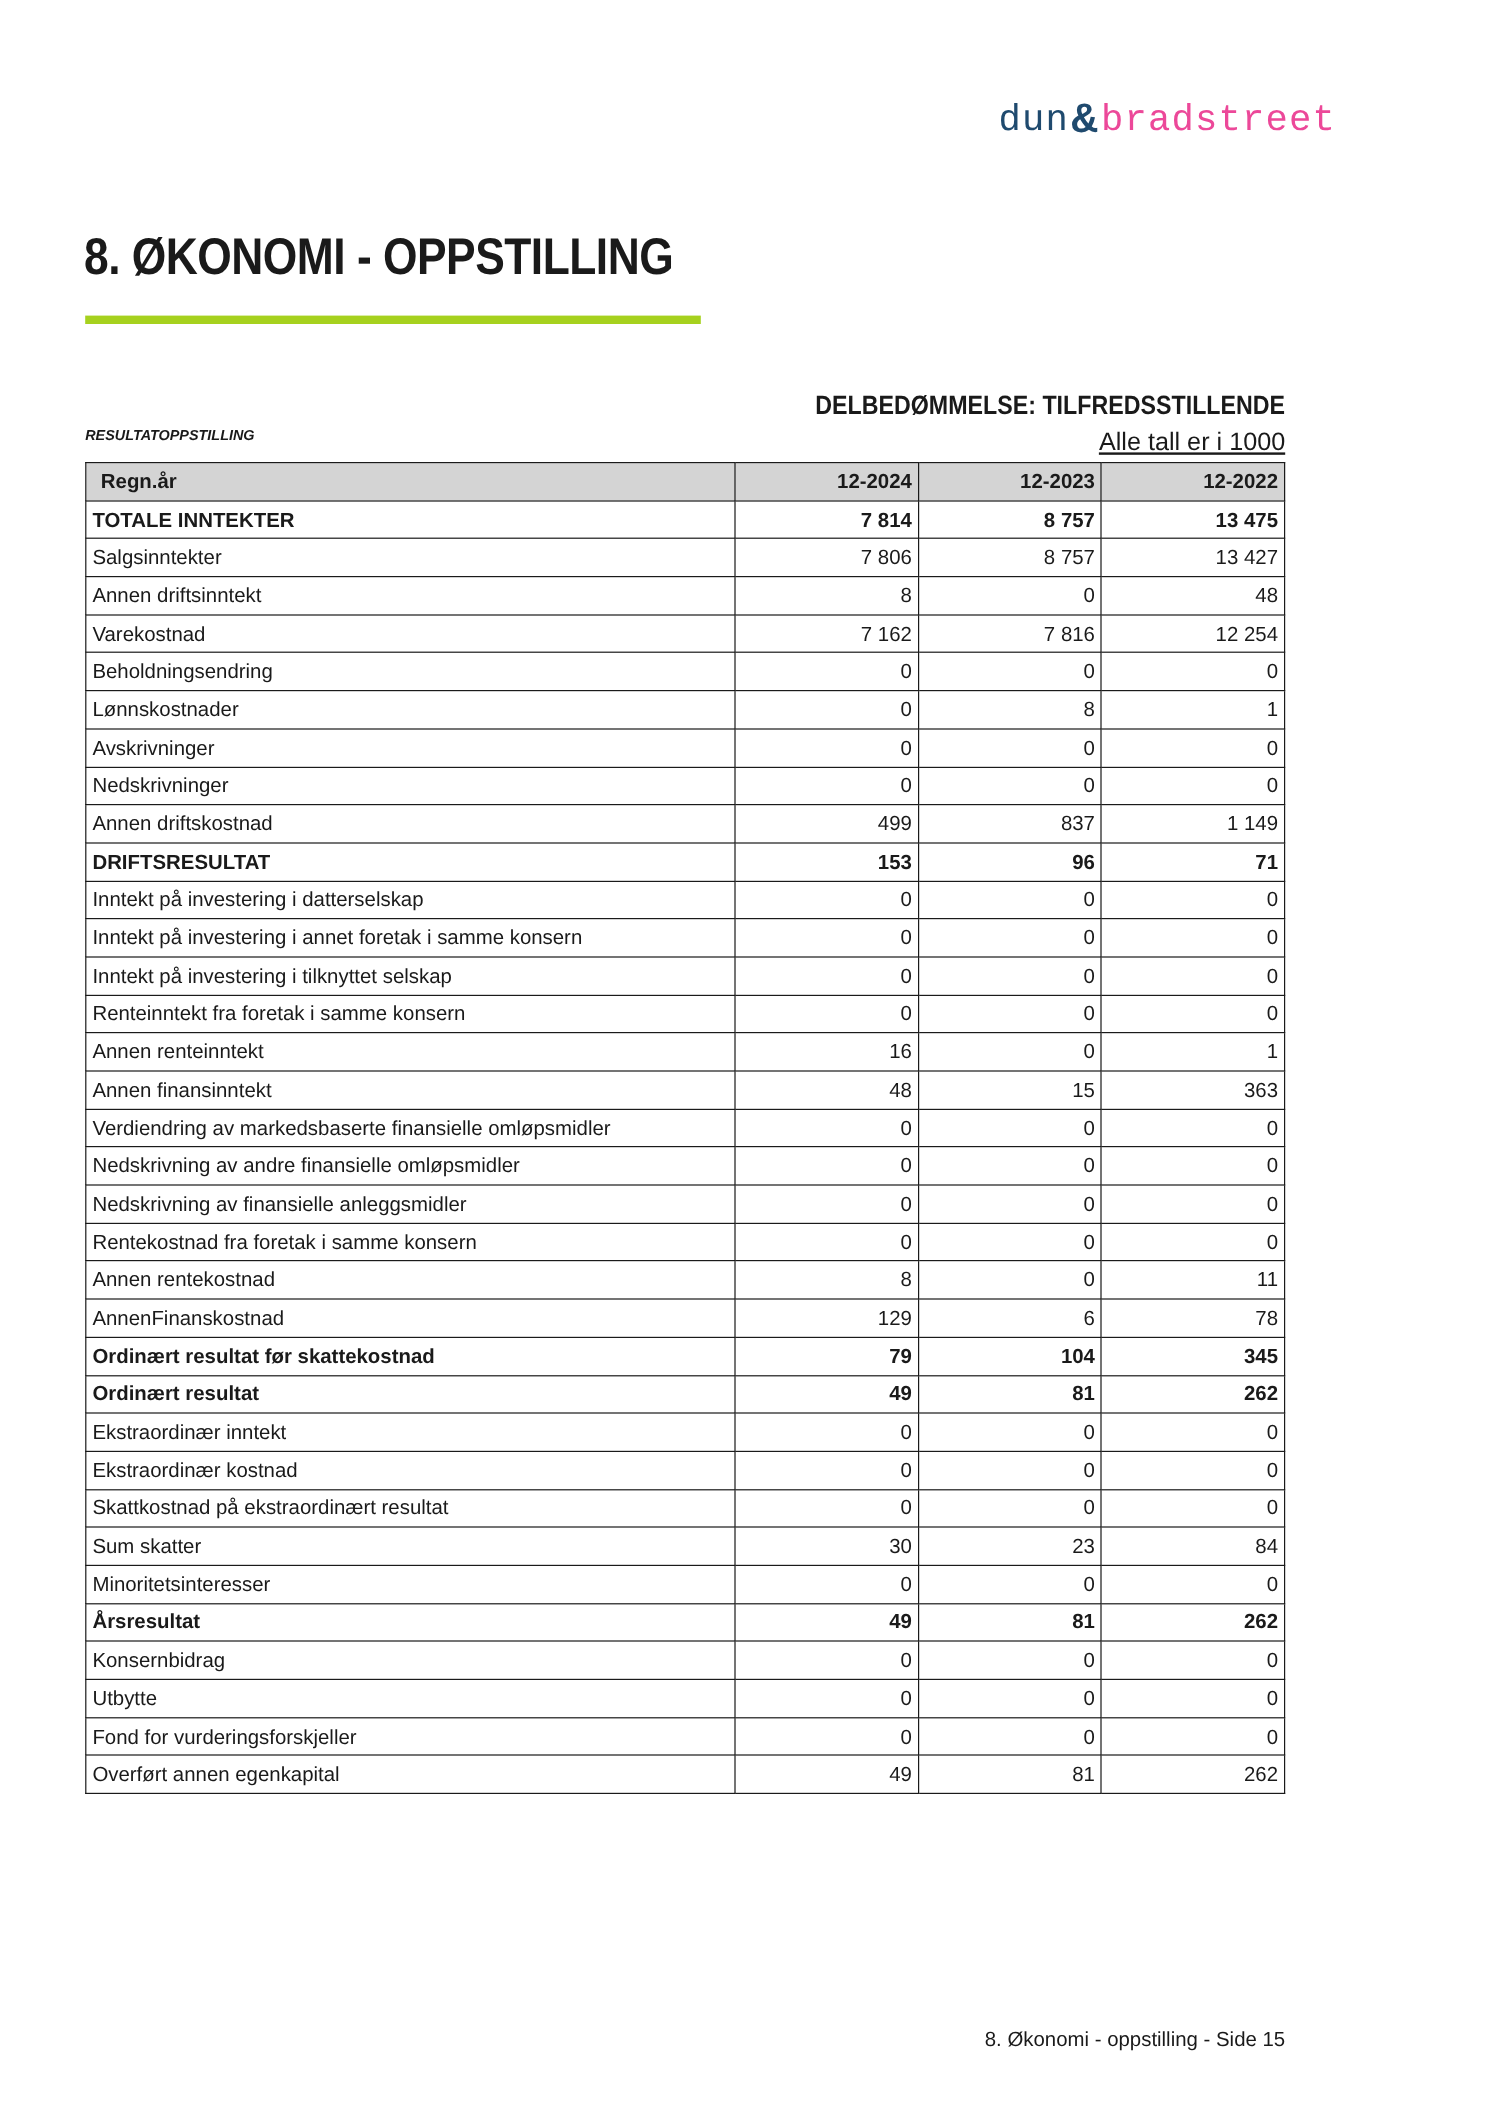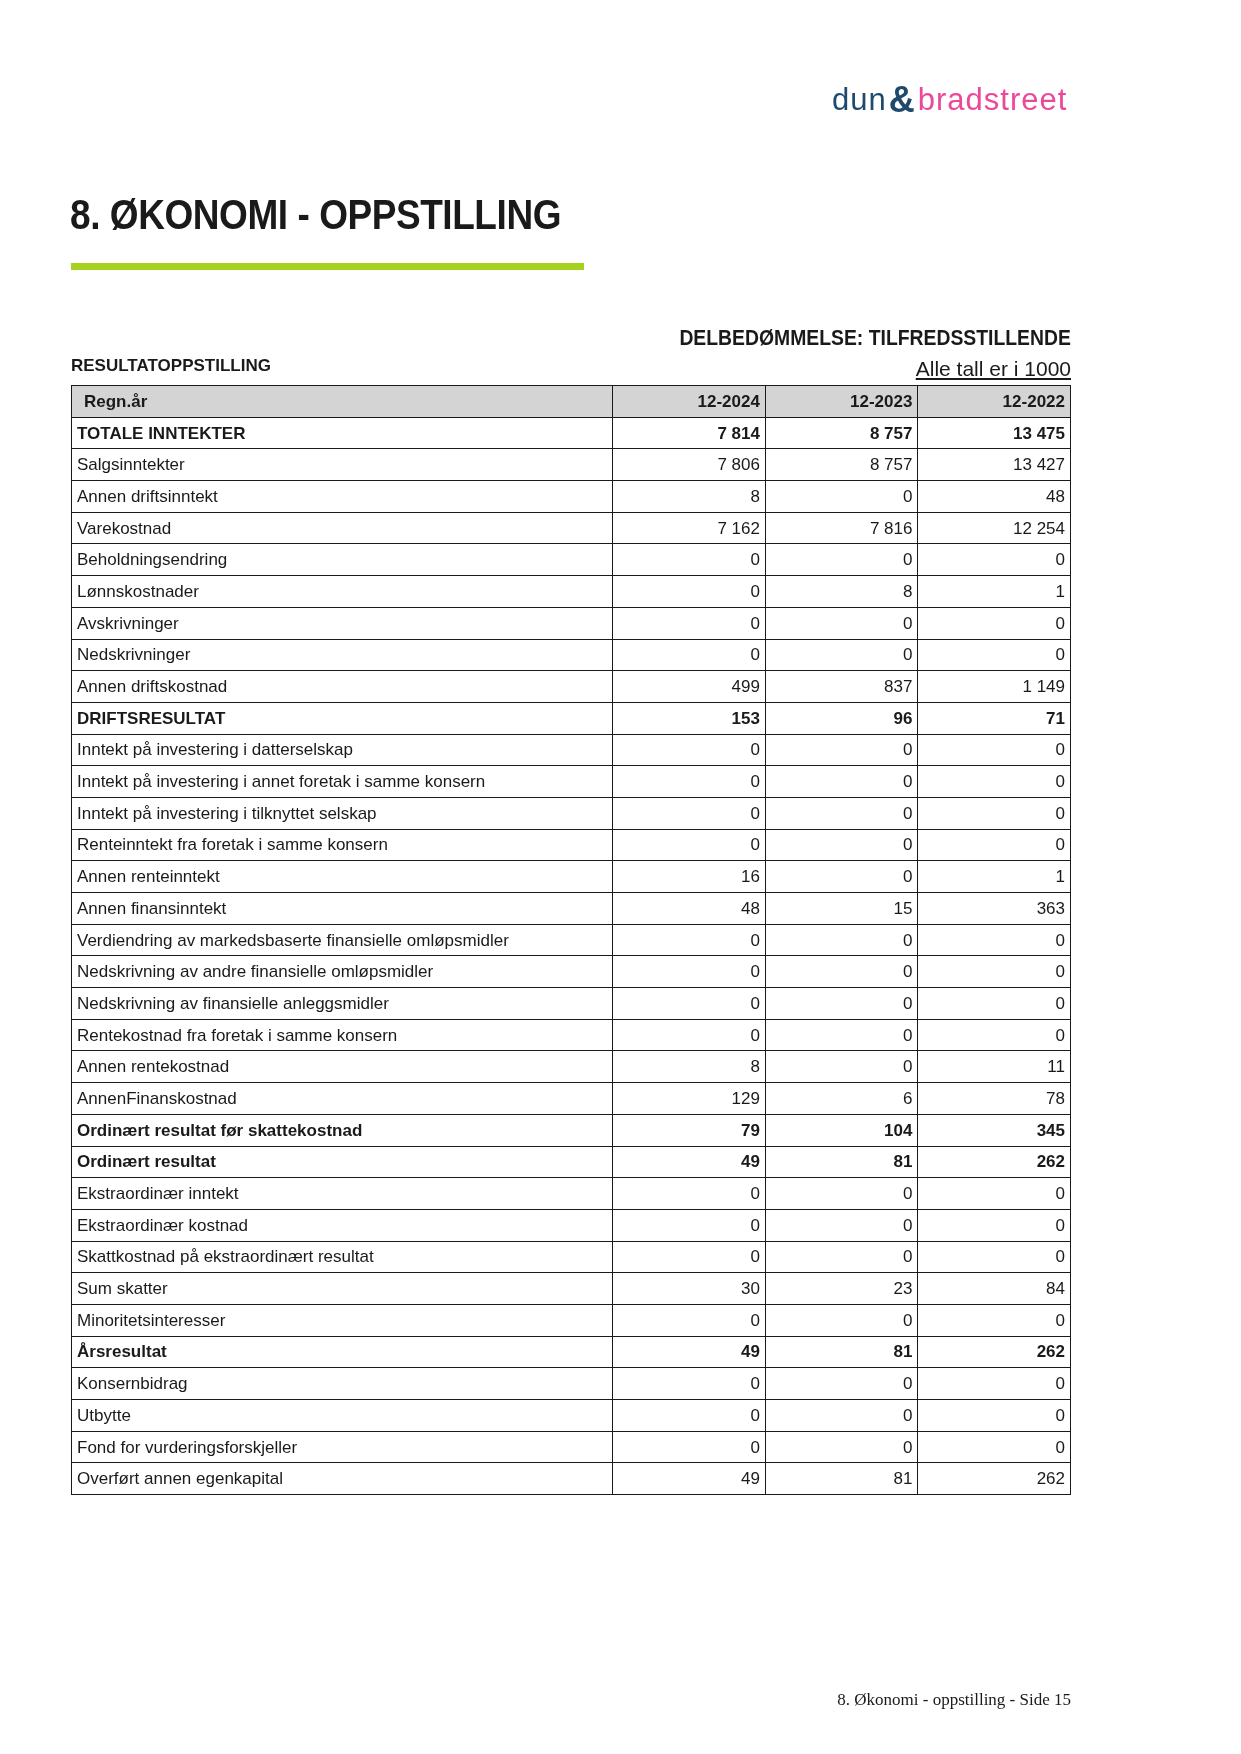--- a/index.html
+++ b/index.html
@@ -3,21 +3,21 @@
   <meta charset="utf-8">
   <style>
     html, body { margin: 0; padding: 0; background: #ffffff; }
     body {
       width: 1241px; height: 1754px; position: relative; overflow: hidden;
       font-family: "Liberation Sans", sans-serif; color: #1a1a1a;
     }
     .logo {
       position: absolute; left: 832px; top: 78px; height: 44px;
       display: flex; align-items: center;
-      font-family: Liberation Sans, sans-serif; font-size: 31px; letter-spacing: 1px;
+      font-family: Liberation Mono, monospace; font-size: 31px; letter-spacing: 1px;
     }
     .logo .dun { color: #1f4a6e; }
     .logo .amp { color: #1f4a6e; font-weight: bold; font-size: 36px; margin: 0 2px; }
     .logo .brad { color: #ec4899; }
     .page-title {
       position: absolute; left: 70px; top: 190px; margin: 0;
       font-family: "Liberation Sans", sans-serif; font-weight: bold;
       font-size: 43px; letter-spacing: -0.5px; color: #1a1a1a;
       transform: scaleX(0.86); transform-origin: left center;
     }
@@ -25,41 +25,41 @@
       position: absolute; left: 71px; top: 263px; width: 513px; height: 7px;
       background: #a6d11e;
     }
     .rating {
       position: absolute; right: 170px; top: 325px;
       font-weight: bold; font-size: 22px; color: #1a1a1a;
       transform: scaleX(0.88); transform-origin: right center;
     }
     .section-label {
       position: absolute; left: 71px; top: 356px;
-      font-weight: bold; font-size: 17px;
+      font-weight: bold; font-size: 12px; font-style: italic;
     }
     .units-note {
       position: absolute; right: 170px; top: 357px; font-size: 21px; text-decoration: underline;
     }
     table.fin {
       position: absolute; left: 71px; top: 385px; width: 1000px;
       border-collapse: collapse; font-size: 17px;
     }
     table.fin td, table.fin th {
       border: 1px solid #1a1a1a; height: 30.7px; padding: 0 5px;
       line-height: 1; white-space: nowrap;
     }
     table.fin th { background: #d4d4d4; font-weight: bold; }
     table.fin th.label-col { text-align: left; width: 524px; padding-left: 12px; }
     table.fin th.num-col, table.fin td.num { text-align: right; width: 142px; }
     table.fin td.label { text-align: left; }
     table.fin tr.bold td { font-weight: bold; }
     table.fin { border: 1.5px solid #1a1a1a; }
     .footer {
-      position: absolute; right: 170px; top: 1690px; font-size: 17px; color: #1a1a1a; font-family: Liberation Serif, serif;
+      position: absolute; right: 170px; top: 1690px; font-size: 17px; color: #1a1a1a;
     }
   </style>
 </head>
 <body>
 
 <div class="logo">
   <span class="dun">dun</span>
     <span class="amp">&amp;</span>
     <span class="brad">bradstreet</span>
 </div>

